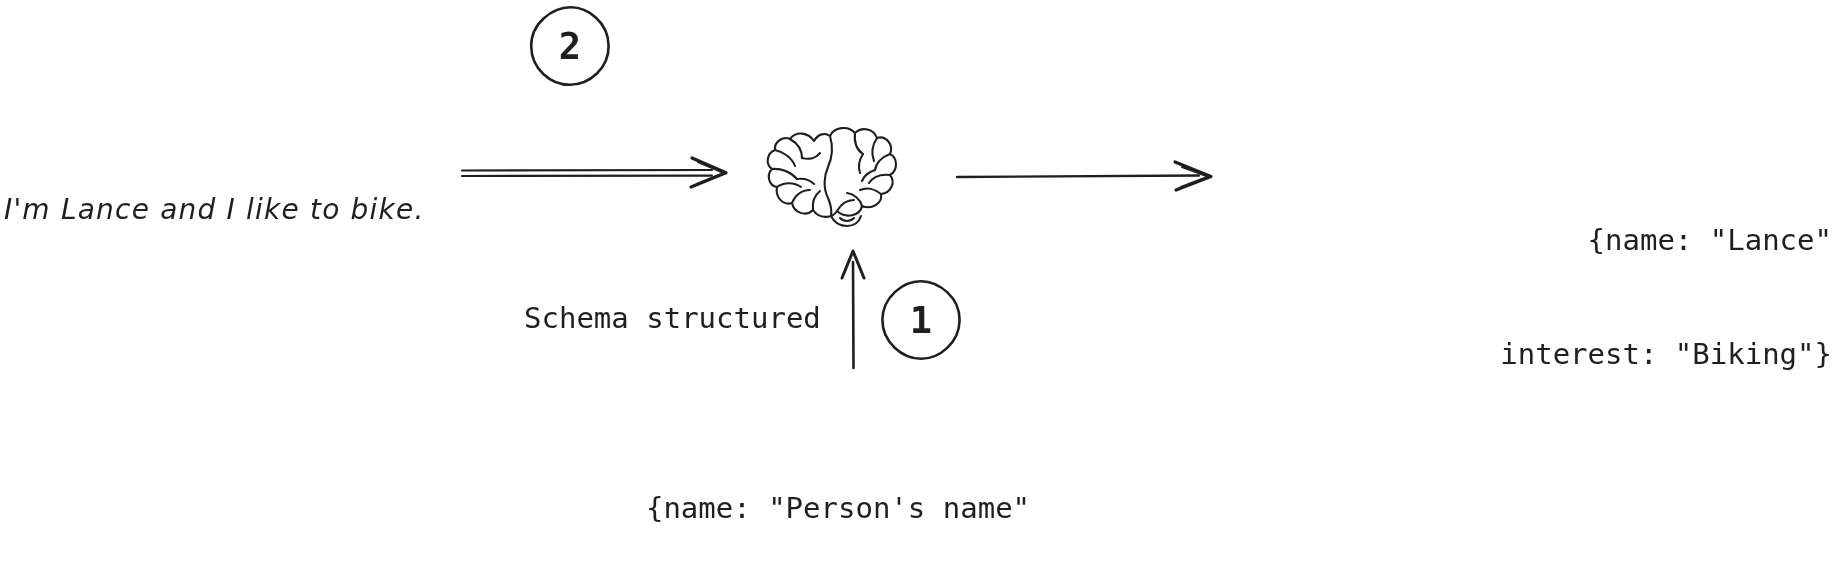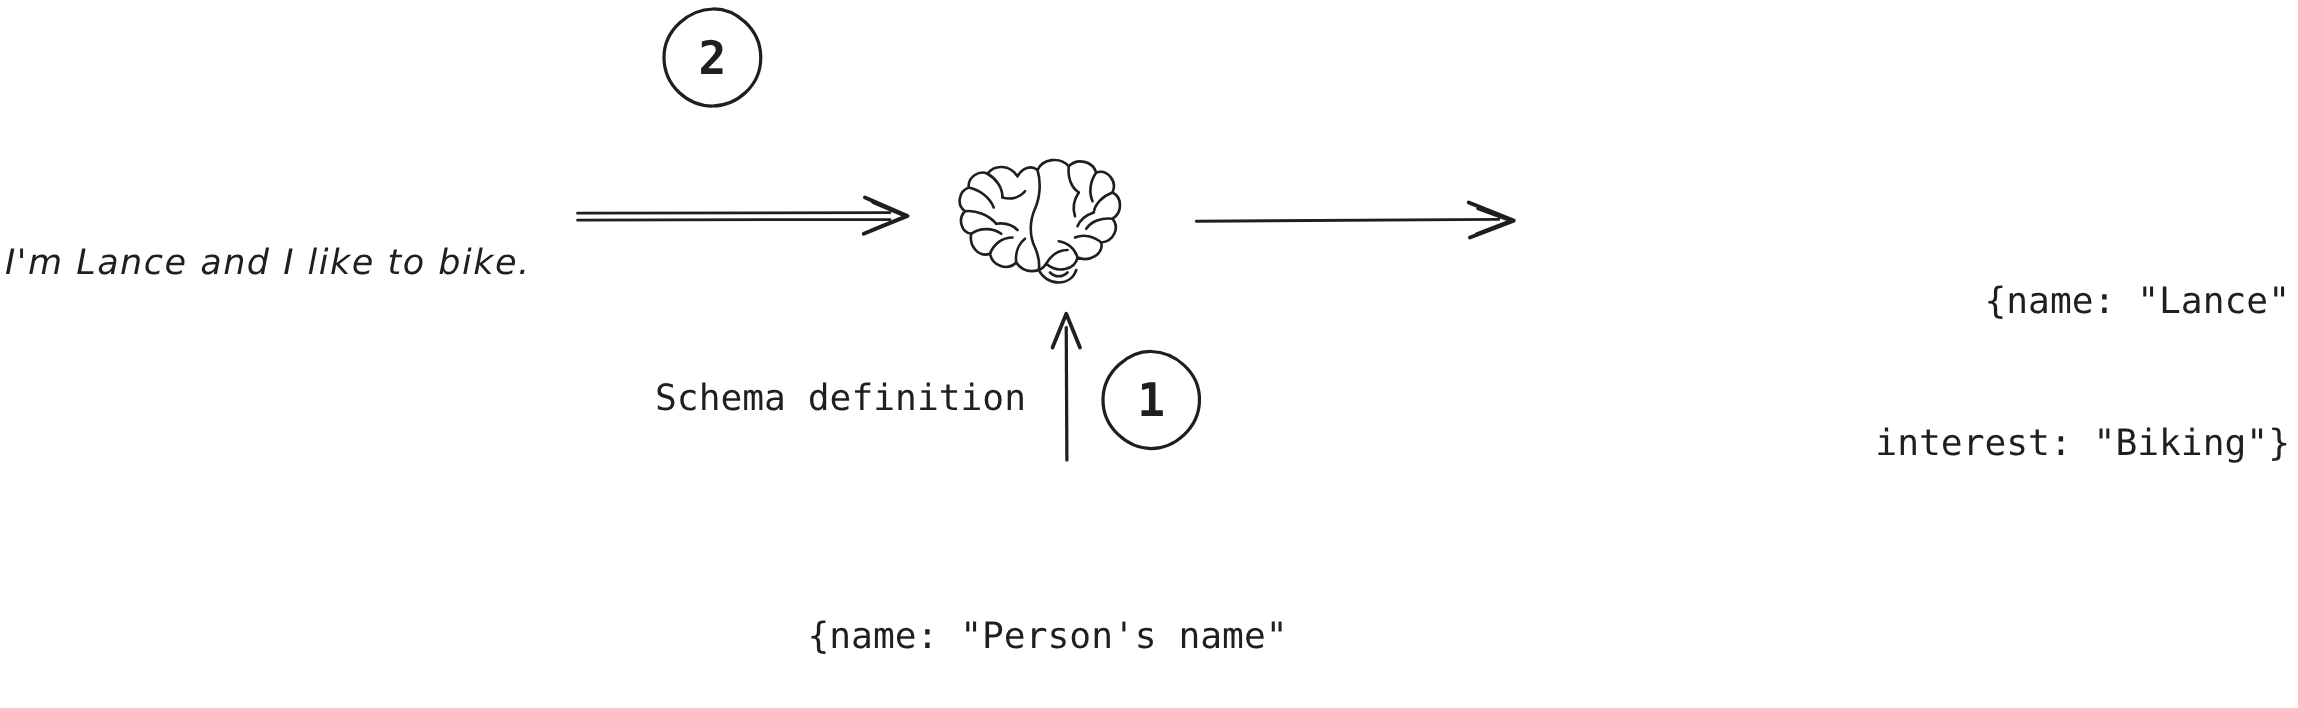--- a/index.html
+++ b/index.html
@@ -144,21 +144,21 @@
     <path d="M2 22 L244 20.5" fill="none" stroke="#1f1f1f" stroke-width="2.4" stroke-linecap="round"></path>
     <path d="M220 7 L256 21.5 L221 35" fill="none" stroke="#1f1f1f" stroke-width="3.2" stroke-linecap="round" stroke-linejoin="round"></path>
     <path d="M227 12 L253 21.6 L226 32" fill="none" stroke="#1f1f1f" stroke-width="2.0" stroke-linecap="round" stroke-linejoin="round"></path>
   </svg>
 
   <div class="mono output-block" style="right:6px; top:145px; width:640px;">
     <div>{name: "Lance"</div>
     <div>interest: "Biking"}</div>
   </div>
 
-  <div class="mono schema-label" style="left:524px; top:301px;">Schema definition</div>
+  <div class="mono schema-label" style="left:524px; top:301px;">Schema structured</div>
 
   <svg class="arrow-svg" style="left:832px; top:248px;" width="44" height="122" viewBox="0 0 44 122">
     <path d="M21.5 120 L21.0 14" fill="none" stroke="#1f1f1f" stroke-width="2.6" stroke-linecap="round"></path>
     <path d="M10 30 L21 3 L32 30" fill="none" stroke="#1f1f1f" stroke-width="3.0" stroke-linecap="round" stroke-linejoin="round"></path>
   </svg>
 
   <div class="badge" style="left:880px; top:279px;">
     <svg width="82" height="82" viewBox="0 0 82 82">
       <path d="M41.0 2.2 C59.0 2.4 79.8 18.2 79.6 41.0 C79.4 63.6 59.6 79.8 41.0 79.8
                C22.4 79.8 2.2 63.4 2.4 40.6 C2.6 18.0 23.2 2.0 41.0 2.2 Z" fill="none" stroke="#1f1f1f" stroke-width="2.6" stroke-linecap="round"></path>

